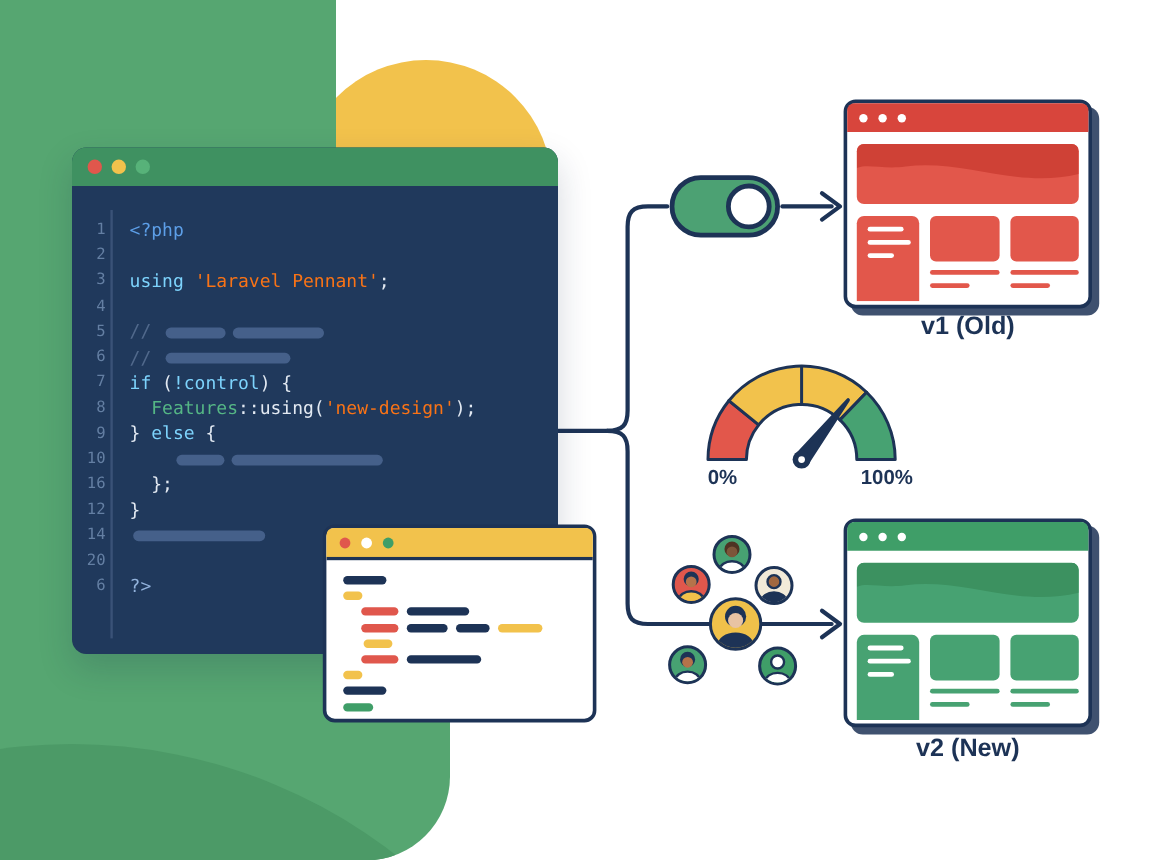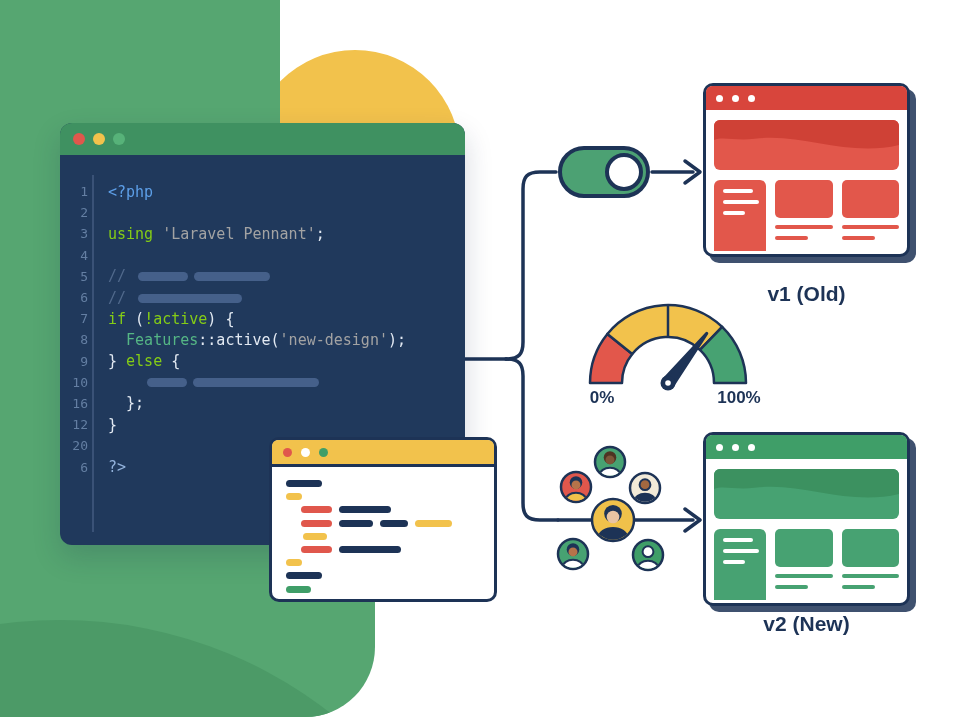--- a/index.html
+++ b/index.html
@@ -26,22 +26,22 @@
   #editor{position:absolute;left:60px;top:123px;width:405px;height:422px;background:var(--editor-bg);
           border-radius:12px;z-index:5;box-shadow:0 12px 28px rgba(20,40,70,.18);}
   #editor .titlebar{height:32px;background:var(--editor-header);border-radius:12px 12px 0 0;
           display:flex;align-items:center;padding-left:13px;gap:8px;}
   .dot{width:12px;height:12px;border-radius:50%;}
   #editor .gutter-divider{position:absolute;left:32px;top:52px;width:2px;height:357px;background:#3a5277;}
   #code-area{padding:26px 0 0 8px;font-family:"DejaVu Sans Mono","Liberation Mono",monospace;font-size:15px;}
   .cl{display:flex;height:21.2px;align-items:center;}
   .ln{width:20px;text-align:right;color:#647fa3;font-size:13px;flex:none;}
   .ct{margin-left:20px;white-space:pre;}
-  .tok-blue{color:#5d9fe8;} .tok-lightblue{color:#93b3dc;} .tok-red{color:#84cc16;}
-  .tok-yellow{color:#a3a3a3;} .tok-green{color:#55b685;} .tok-white{color:#e2e9f2;}
+  .tok-blue{color:#5d9fe8;} .tok-lightblue{color:#93b3dc;} .tok-red{color:#7dd3fc;}
+  .tok-yellow{color:#f97316;} .tok-green{color:#55b685;} .tok-white{color:#e2e9f2;}
   .tok-comment{color:#51698c;}
   .code-bar{display:inline-block;height:9px;border-radius:5px;background:#45608a;vertical-align:middle;margin:0 3px;}
   
   #mini-window{position:absolute;left:269px;top:437px;width:228px;height:165px;background:#fff;
                border:3px solid var(--navy);border-radius:10px;z-index:6;box-sizing:border-box;}
   #mini-window .titlebar{height:24px;background:var(--yellow);border-radius:6px 6px 0 0;
                border-bottom:3px solid var(--navy);display:flex;align-items:center;padding-left:11px;gap:9px;}
   #mini-window .dot{width:9px;height:9px;}
   #mini-body{padding:10px 0 0 14px;}
   .mrow{display:flex;align-items:center;gap:7px;height:13.2px;}
@@ -128,41 +128,45 @@
         <div class="cl">
           <span class="ln">5</span>
           <span class="ct"><span class="tok-comment">// </span><span class="code-bar" style="width: 50px;"></span><span class="code-bar" style="width: 76px;"></span></span>
         </div>
         <div class="cl">
           <span class="ln">6</span>
           <span class="ct"><span class="tok-comment">// </span><span class="code-bar" style="width: 104px;"></span></span>
         </div>
         <div class="cl">
           <span class="ln">7</span>
-          <span class="ct"><span class="tok-red">if </span><span class="tok-white">(</span><span class="tok-red">!active</span><span class="tok-white">) {</span></span>
+          <span class="ct"><span class="tok-red">if </span><span class="tok-white">(</span><span class="tok-red">!control</span><span class="tok-white">) {</span></span>
         </div>
         <div class="cl">
           <span class="ln">8</span>
-          <span class="ct"><span class="tok-white">  </span><span class="tok-green">Features</span><span class="tok-white">::active(</span><span class="tok-yellow">'new-design'</span><span class="tok-white">);</span></span>
+          <span class="ct"><span class="tok-white">  </span><span class="tok-green">Features</span><span class="tok-white">::using(</span><span class="tok-yellow">'new-design'</span><span class="tok-white">);</span></span>
         </div>
         <div class="cl">
           <span class="ln">9</span>
           <span class="ct"><span class="tok-white">} </span><span class="tok-red">else </span><span class="tok-white">{</span></span>
         </div>
         <div class="cl">
           <span class="ln">10</span>
           <span class="ct"><span class="tok-white">    </span><span class="code-bar" style="width: 40px;"></span><span class="code-bar" style="width: 126px;"></span></span>
         </div>
         <div class="cl">
           <span class="ln">16</span>
           <span class="ct"><span class="tok-white">  };</span></span>
         </div>
         <div class="cl">
           <span class="ln">12</span>
           <span class="ct"><span class="tok-white">}</span></span>
+        </div>
+        <div class="cl">
+          <span class="ln">14</span>
+          <span class="ct"><span class="code-bar" style="width: 110px;"></span></span>
         </div>
         <div class="cl">
           <span class="ln">20</span>
           <span class="ct"></span>
         </div>
         <div class="cl">
           <span class="ln">6</span>
           <span class="ct"><span class="tok-lightblue">?&gt;</span></span>
         </div>
       </div>
@@ -318,21 +322,21 @@
               <div class="bcline" style="width: 58%; background: rgb(226, 87, 75);"></div>
             </div>
             <div class="bcol">
               <div class="bcard" style="background: rgb(226, 87, 75);"></div>
               <div class="bcline" style="width: 100%; background: rgb(226, 87, 75);"></div>
               <div class="bcline" style="width: 58%; background: rgb(226, 87, 75);"></div>
             </div>
           </div>
         </div>
       </div>
-      <div class="blabel" style="top: 282px;">v1 (Old)</div>
+      <div class="blabel" style="top: 260px;">v1 (Old)</div>
       <div class="bwin" style="top: 432px;">
         <div class="btitle" style="background: rgb(63, 158, 104);">
           <span class="dot"></span>
           <span class="dot"></span>
           <span class="dot"></span>
         </div>
         <div class="bbody">
           <div class="bhero" style="background: rgb(71, 162, 114);">
             <svg viewBox="0 0 100 40" preserveAspectRatio="none">
               <path d="M0,0 H100 V20 C72,30 48,10 22,15 C12,17 5,13 0,16 Z" fill="#3c9160"></path>

